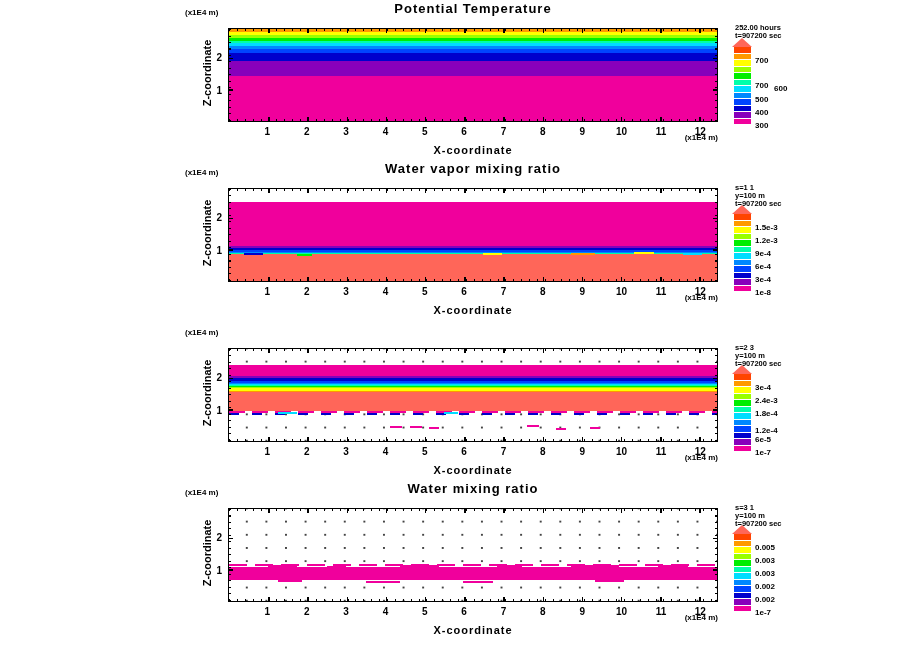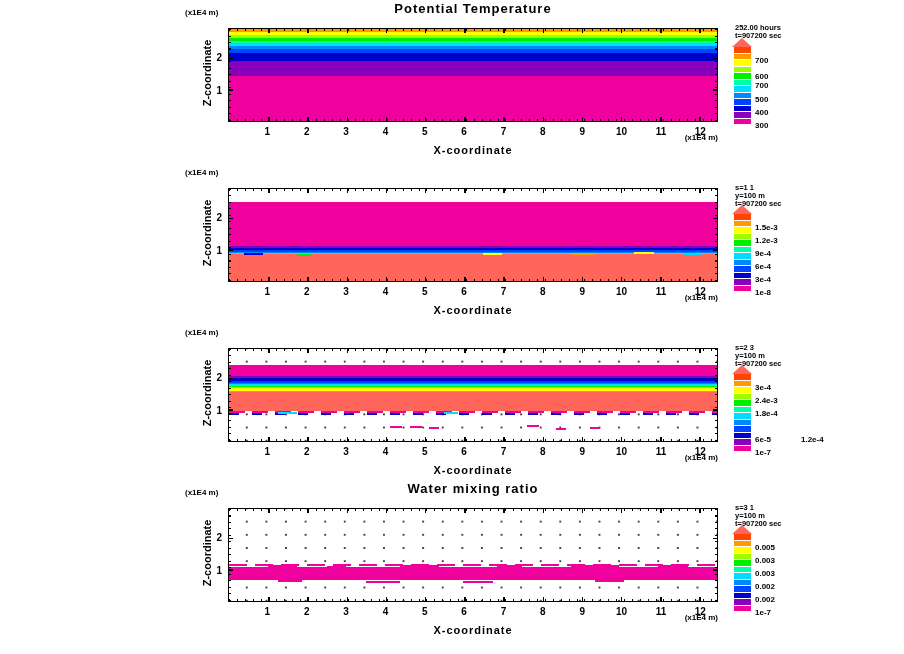--- a/index.html
+++ b/index.html
@@ -124,26 +124,27 @@
         <div class="cseg" style="background: rgb(0, 255, 170);"></div>
         <div class="cseg" style="background: rgb(0, 221, 255);"></div>
         <div class="cseg" style="background: rgb(0, 136, 255);"></div>
         <div class="cseg" style="background: rgb(0, 68, 255);"></div>
         <div class="cseg" style="background: rgb(0, 0, 204);"></div>
         <div class="cseg" style="background: rgb(136, 0, 187);"></div>
         <div class="cseg" style="background: rgb(240, 0, 156);"></div>
       </div>
       <div class="clab" style="top: 56px;">700</div>
       <div class="clab" style="top: 81px;">700</div>
-      <div class="clab" style="top: 72px;">600</div>
+      <div class="clab" style="top: 84px; margin-left: 19px;">600</div>
       <div class="clab" style="top: 95px;">500</div>
       <div class="clab" style="top: 108px;">400</div>
       <div class="clab" style="top: 121px;">300</div>
     </div>
     <div class="panel" style="top: 160px;">
+      <div class="ptitle">Water vapor mixing ratio</div>
       <div class="yunit">(x1E4 m)</div>
       <div class="ylab">Z-coordinate</div>
       <div class="xlab">X-coordinate</div>
       <div class="xunit">(x1E4 m)</div>
       <div class="plot">
         <div class="bands">
           <div class="band" style="height: 13.8%; background: rgb(255, 255, 255);"></div>
           <div class="band" style="height: 48.6%; background: rgb(240, 0, 156);"></div>
           <div class="band" style="height: 1.7%; background: rgb(136, 0, 187);"></div>
           <div class="band" style="height: 2.4%; background: rgb(0, 0, 204);"></div>
@@ -324,21 +325,21 @@
         <div class="cseg" style="background: rgb(0, 221, 255);"></div>
         <div class="cseg" style="background: rgb(0, 136, 255);"></div>
         <div class="cseg" style="background: rgb(0, 68, 255);"></div>
         <div class="cseg" style="background: rgb(0, 0, 204);"></div>
         <div class="cseg" style="background: rgb(136, 0, 187);"></div>
         <div class="cseg" style="background: rgb(240, 0, 156);"></div>
       </div>
       <div class="clab" style="top: 63px;">3e-4</div>
       <div class="clab" style="top: 76px;">2.4e-3</div>
       <div class="clab" style="top: 89px;">1.8e-4</div>
-      <div class="clab" style="top: 115px; margin-left: 46px;">1.2e-4</div>
+      <div class="clab" style="top: 106px;">1.2e-4</div>
       <div class="clab" style="top: 115px;">6e-5</div>
       <div class="clab" style="top: 128px;">1e-7</div>
     </div>
     <div class="panel" style="top: 480px;">
       <div class="ptitle">Water mixing ratio</div>
       <div class="yunit">(x1E4 m)</div>
       <div class="ylab">Z-coordinate</div>
       <div class="xlab">X-coordinate</div>
       <div class="xunit">(x1E4 m)</div>
       <div class="plot dots">

